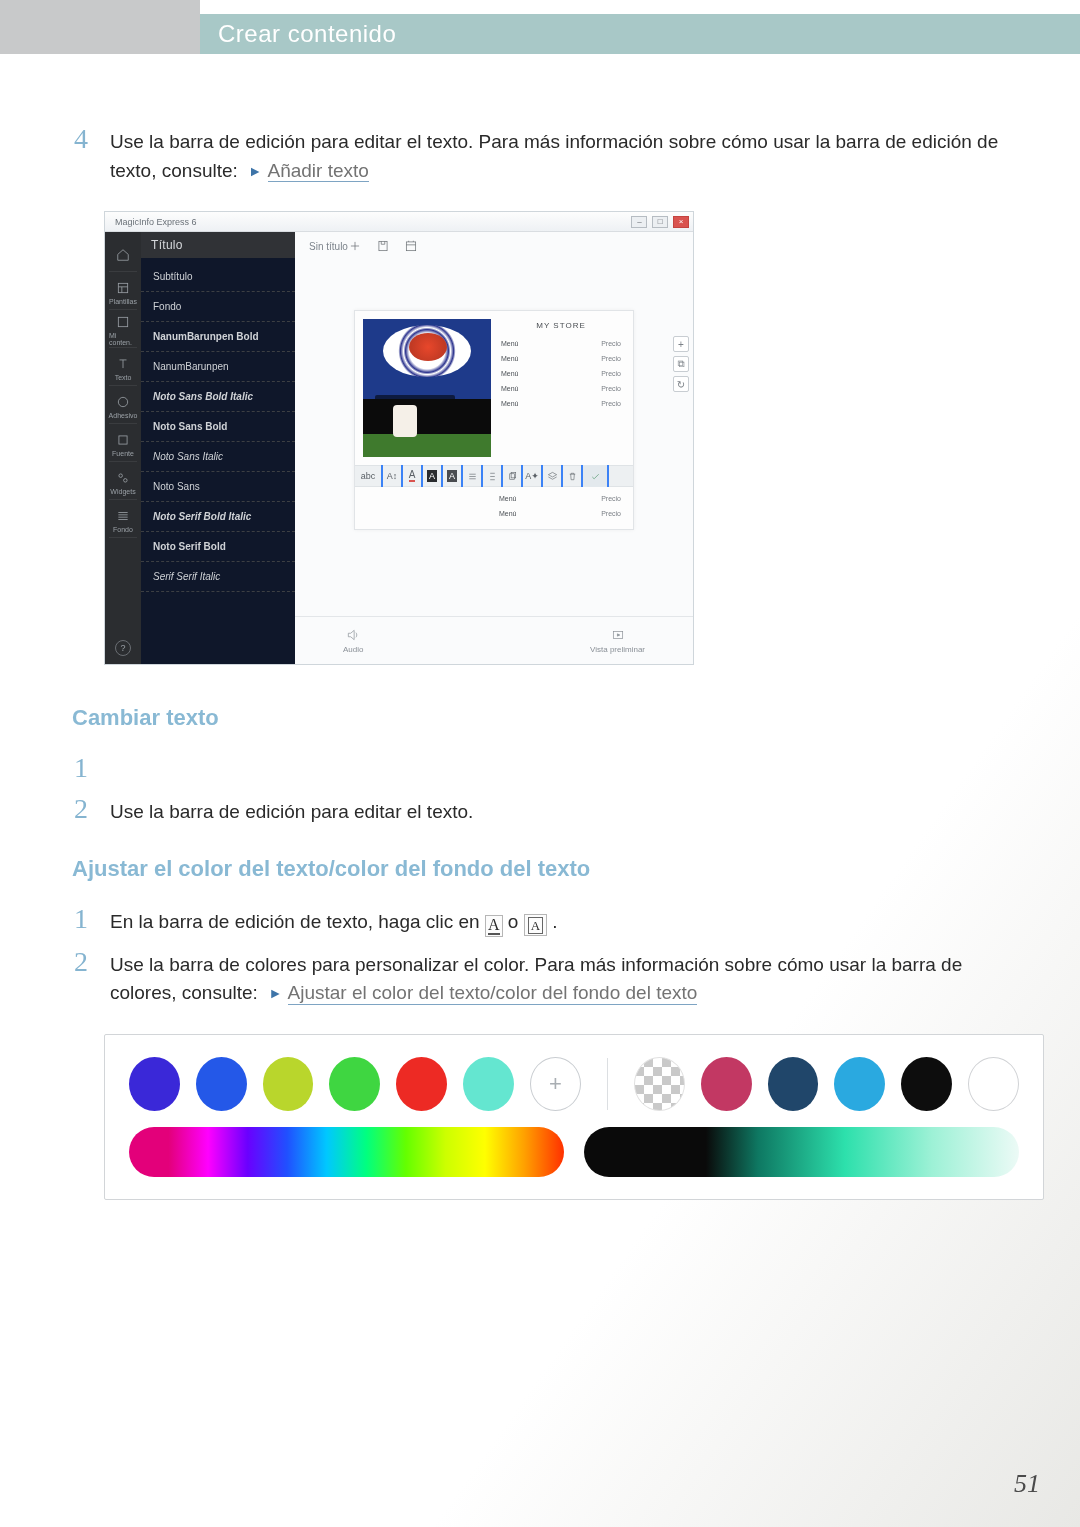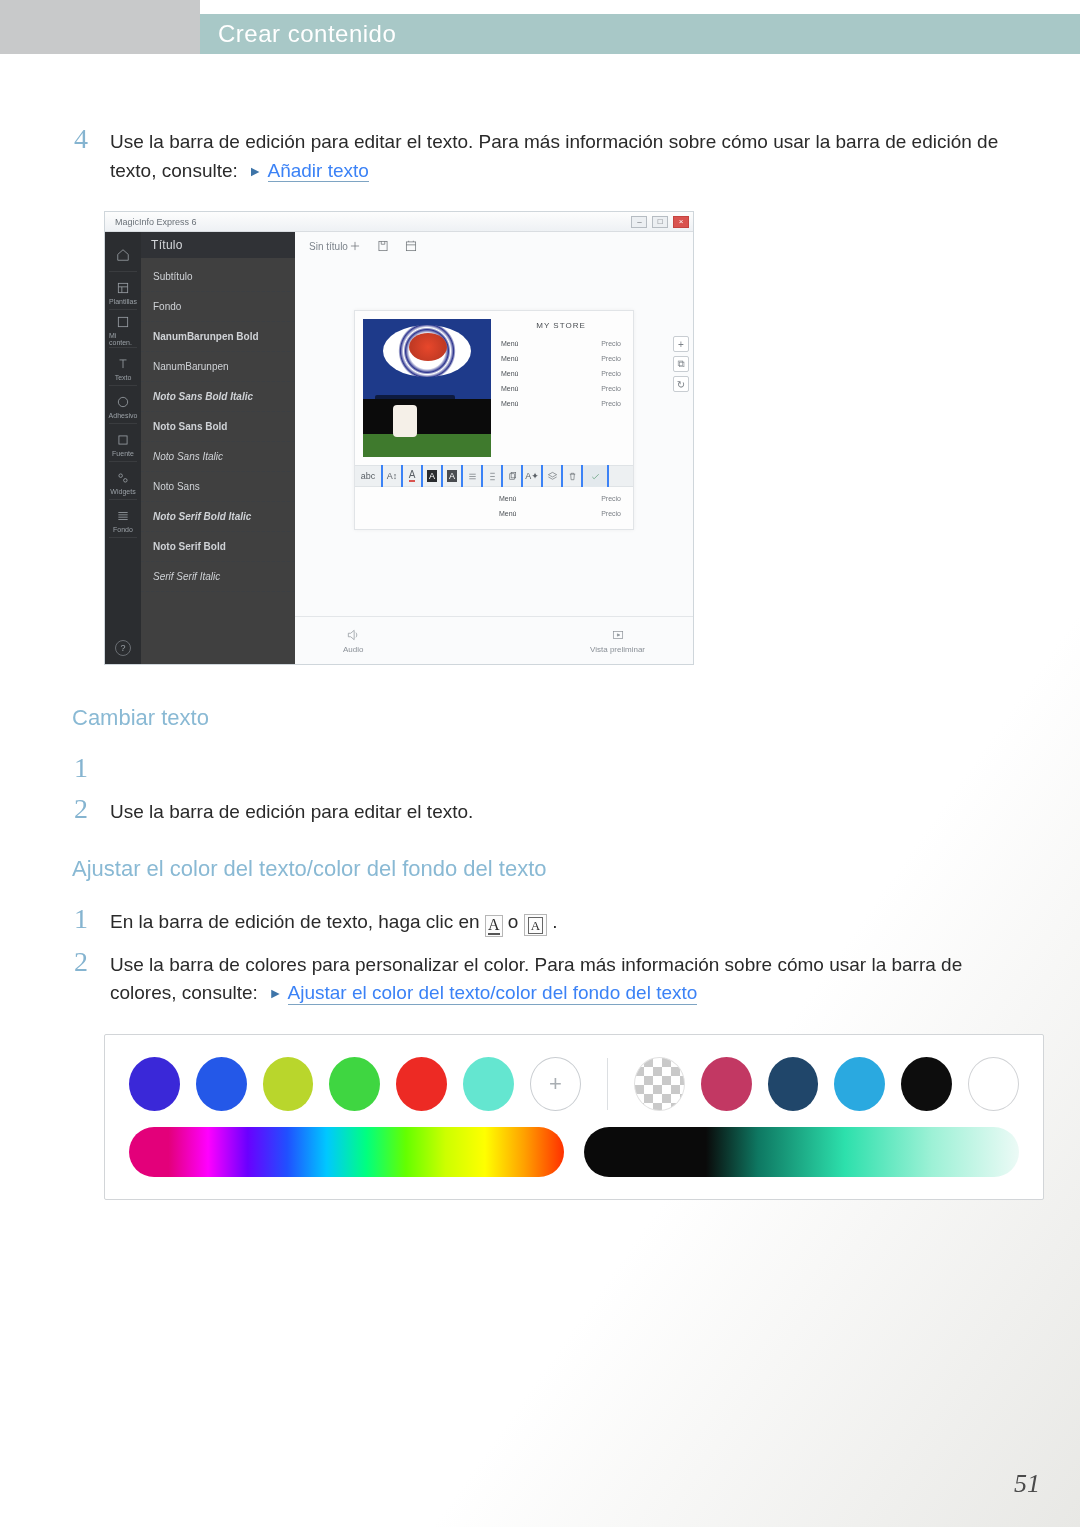--- a/index.html
+++ b/index.html
@@ -49,21 +49,21 @@
     text-align: right;
     line-height: 1.1;
     flex-shrink: 0;
   }
   .step-text {
     font-size: 19px;
     line-height: 1.5;
     padding-top: 4px;
   }
   .link {
-    color: #3b82f6;
+    color: #737373;
     border-bottom: 1px solid #7ea4c3;
     display: inline-block;
     line-height: 1.1;
   }
   .triangle {
     color: #3d74a8;
     font-size: 14px;
     vertical-align: 1px;
   }
 
@@ -98,21 +98,21 @@
     display:flex;flex-direction:column;align-items:center;justify-content:center;
     color:#9aa0a6;font-size:7px;gap:3px;
   }
   .ss-left .nav-ico svg{width:14px;height:14px;stroke:#9aa0a6;fill:none;stroke-width:1.4;}
   .ss-left .help{
     margin-top:auto; margin-bottom:8px;
     width:16px;height:16px;border:1px solid #6a6e73;border-radius:50%;
     color:#9aa0a6;font-size:9px;display:flex;align-items:center;justify-content:center;
   }
   .ss-panel{
-    width:154px; background:#404040; color:#d6d8db;
+    width:154px; background:#0f172a; color:#d6d8db;
   }
   .panel-title{
     background:#303236; height:26px; display:flex;align-items:center;
     padding:0 10px; font-size:12px; letter-spacing:0.3px;
   }
   .panel-list{padding:4px 0;}
   .p-item{
     padding:9px 12px; font-size:10px; border-bottom:1px dashed #3c3f43;
     color:#cfd2d6;
   }
@@ -170,21 +170,21 @@
   .side-ctrl span{width:16px;height:16px;border:0.6px solid #c8cdd2;background:#fff;border-radius:2px;
     display:flex;align-items:center;justify-content:center;font-size:10px;color:#7b8187;}
   .c-bottom{
     height:48px;border-top:1px solid #e3e6e9;display:flex;align-items:center;
     justify-content:space-between;padding:0 48px;color:#8a9097;font-size:8px;
   }
   .c-bottom .bico{display:flex;flex-direction:column;align-items:center;gap:3px;}
   .c-bottom svg{width:16px;height:14px;stroke:#8a9097;fill:none;stroke-width:1.2;}
 
   .section-heading{
-    color:#89b9d4; font-size:22px; font-weight:400; margin:30px 0 22px 0;
+    color:#89b9d4; font-size:22px; font-weight:700; margin:30px 0 22px 0;
   }
 
   .icon-box-a{
     display:inline-block; padding:1px 2px; font-size:16px; line-height:1;
     border:1px solid #b6b6b6; background:#fcfcfc; vertical-align:-2px;
     font-family:"Times New Roman",serif;
   }
   .icon-box-a .under{border-bottom:2px solid #555;display:inline-block;line-height:0.9;}
   .icon-box-a.outline{padding:2px 3px;}
   .icon-box-a.outline span{border:1px solid #666;padding:0 2px;font-size:13px;}

